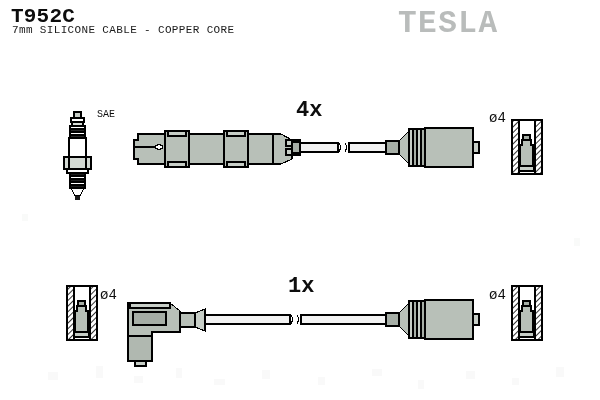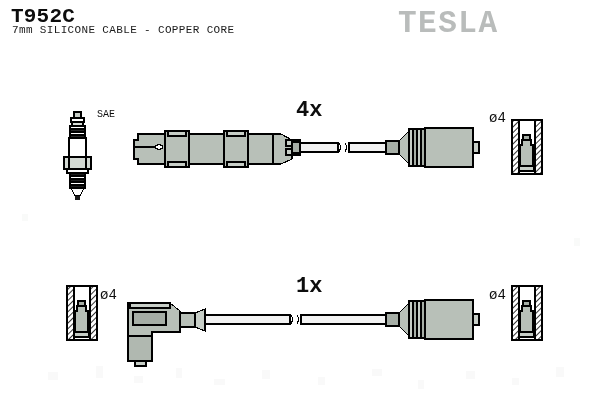--- a/index.html
+++ b/index.html
@@ -51,21 +51,21 @@
 
   
   .qty-label {
     position: absolute;
     font-size: 22px;
     font-weight: bold;
     line-height: 1;
     color: #0d0d0d;
   }
   #qty-top  { left: 296px; top: 100px; }
-  #qty-bottom { left: 296px; top: 276px; }
+  #qty-bottom { left: 288px; top: 276px; }
 
   
   .annot {
     position: absolute;
     font-size: 14px;
     line-height: 1;
     color: #0d0d0d;
     white-space: nowrap;
   }
   #label-sae      { left: 97px;  top: 110px; font-size: 10px; }

